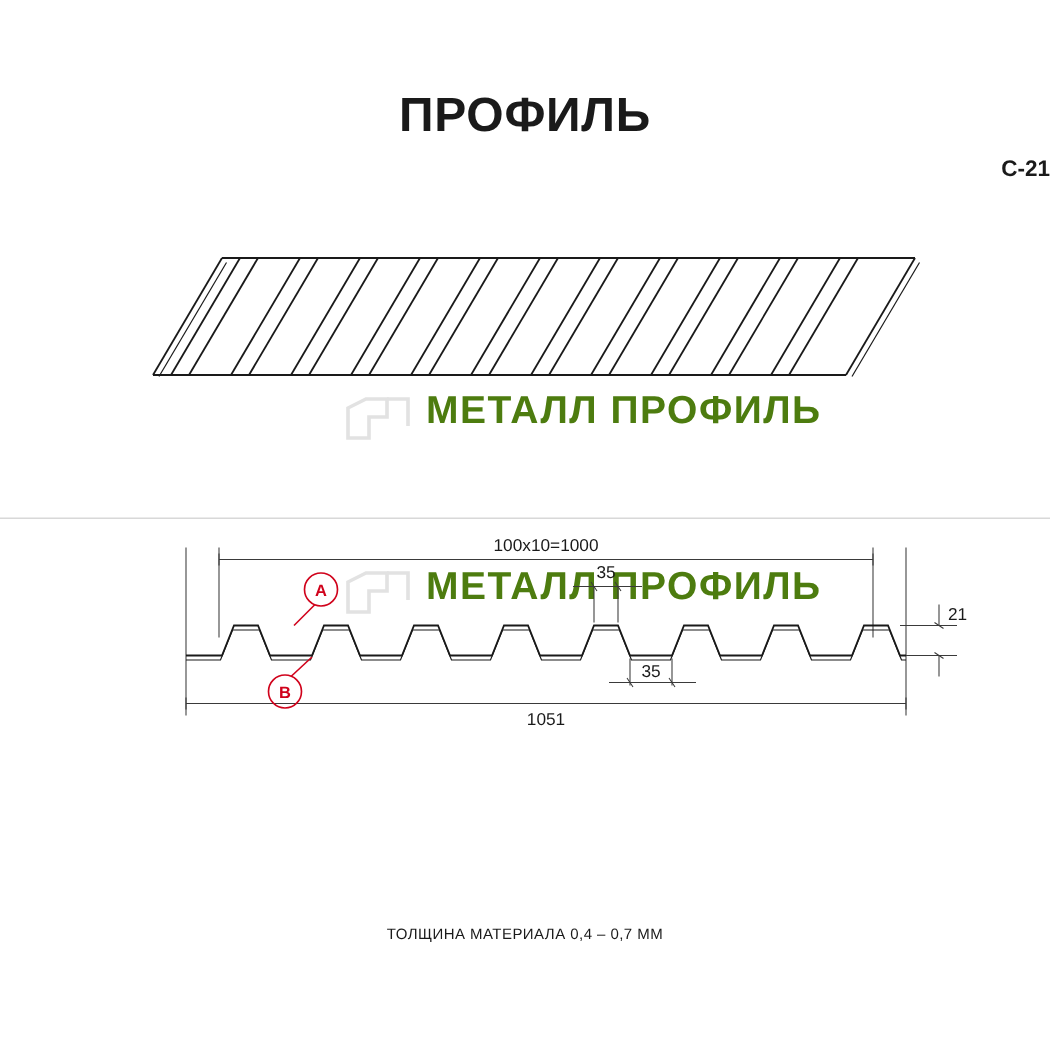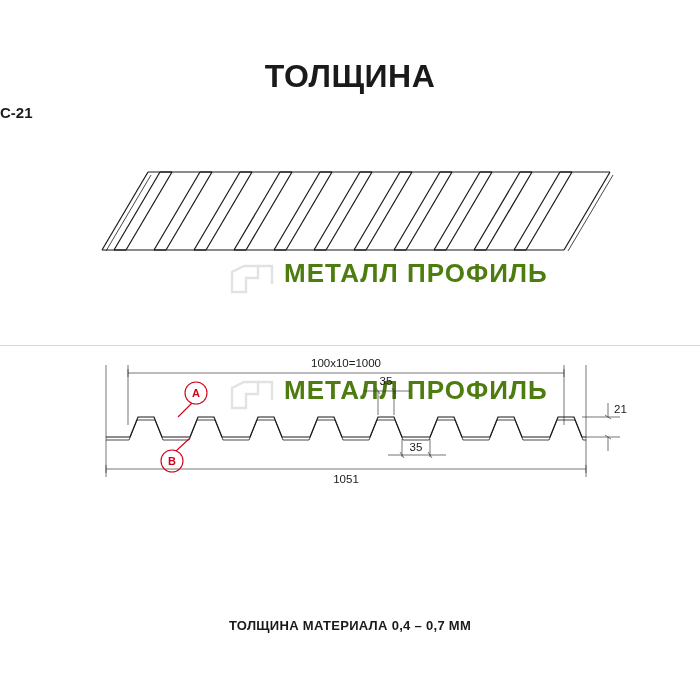--- a/index.html
+++ b/index.html
@@ -32,21 +32,21 @@
     font-size: 32px;
     font-weight: bold;
     letter-spacing: 0.5px;
     color: #1a1a1a;
   }
   .subtitle {
     position: absolute;
     top: 104px;
     left: 0;
     width: 700px;
-    text-align: left;
+    text-align: right;
     font-size: 15px;
     font-weight: bold;
     color: #1a1a1a;
   }
 
   
   .wm {
     position: absolute;
     color: #4d7c0f;
     font-size: 26px;
@@ -66,21 +66,21 @@
   
   .iso-wrap {
     position: absolute;
     left: 90px;
     top: 150px;
     width: 530px;
     height: 120px;
   }
   .tech-wrap {
     position: absolute;
-    left: 68px;
+    left: 86px;
     top: 345px;
     width: 570px;
     height: 160px;
     text-align: center;
   }
   .sep {
     position: absolute;
     left: 0;
     top: 345px;
     width: 700px;
@@ -88,40 +88,40 @@
     background: #d8d8d8;
   }
 
   
   .footer {
     position: absolute;
     top: 618px;
     left: 0;
     width: 700px;
     text-align: center;
-    font-size: 13px;
-    font-weight: bold;
+    font-size: 10px;
+    font-weight: normal;
     letter-spacing: 0.3px;
     color: #1a1a1a;
   }
 
   svg { display: block; overflow: visible; }
   .ln  { stroke: #1a1a1a; stroke-width: 1.2; fill: none; }
   .lnt { stroke: #1a1a1a; stroke-width: 0.8; fill: none; }
   .dim { stroke: #3a3a3a; stroke-width: 0.7; fill: none; }
   .red { stroke: #d0021b; stroke-width: 1.1; fill: none; }
   .redtxt { fill: #d0021b; font-size: 11px; font-weight: bold; font-family: "Liberation Sans", sans-serif; }
   .dimtxt { fill: #1a1a1a; font-size: 11.5px; font-family: "Liberation Sans", sans-serif; }
 </style>
 </head>
 <body>
 
 <div class="page">
 
-  <div class="title">ТОЛЩИНА</div>
+  <div class="title">ПРОФИЛЬ</div>
   <div class="subtitle">С-21</div>
 
   <div class="iso-wrap">
     <svg width="530" height="120" viewBox="0 0 530 120">
 
       <path class="ln" d="M 58 22 L 520 22"></path>
 
       <path class="ln" d="M 12 100 L 474 100"></path>
 
       <path class="ln" d="M 58 22 L 12 100"></path>

